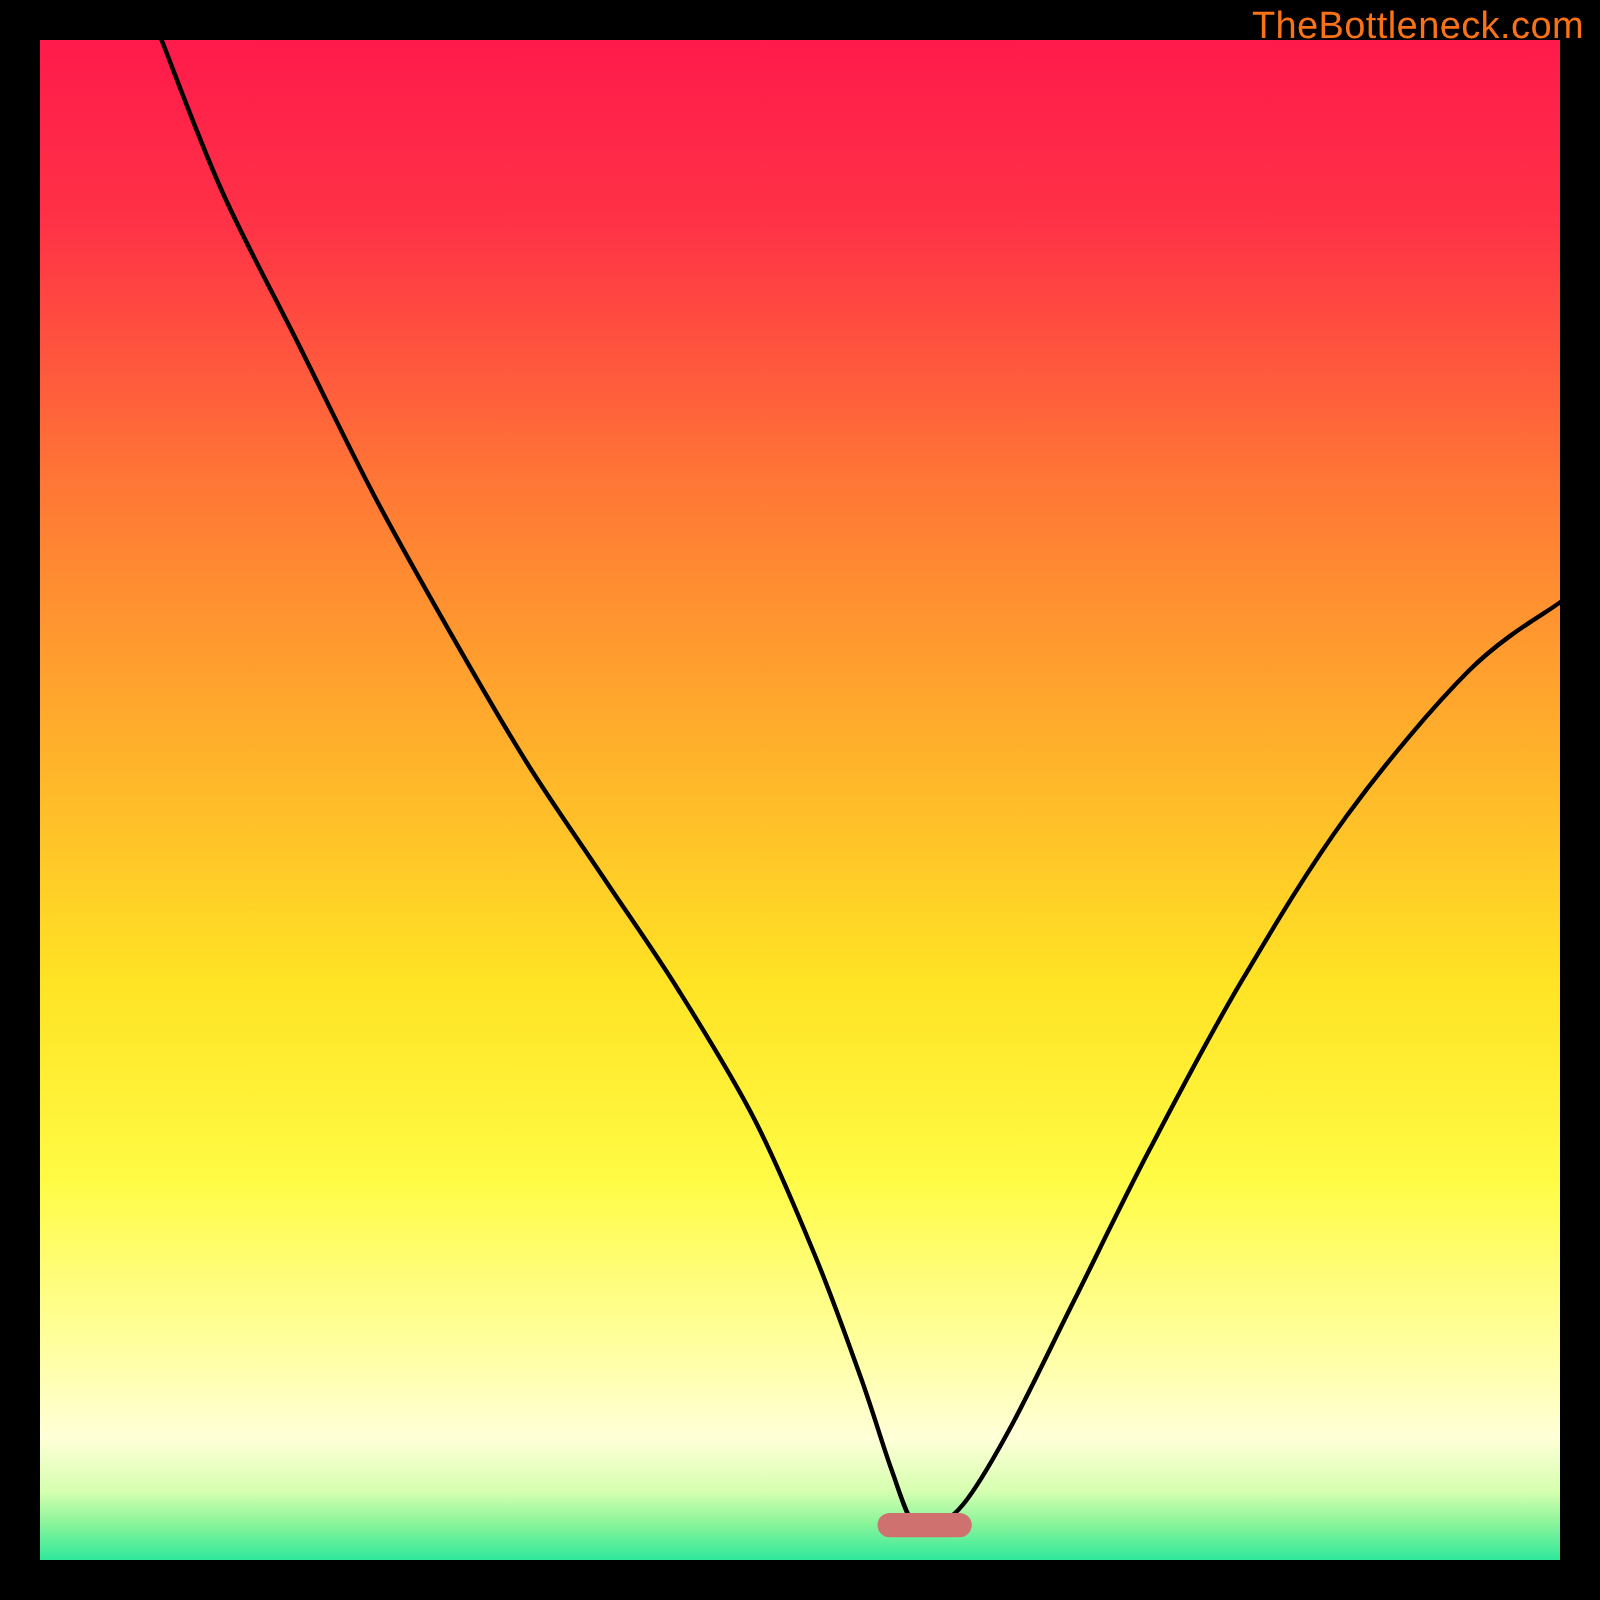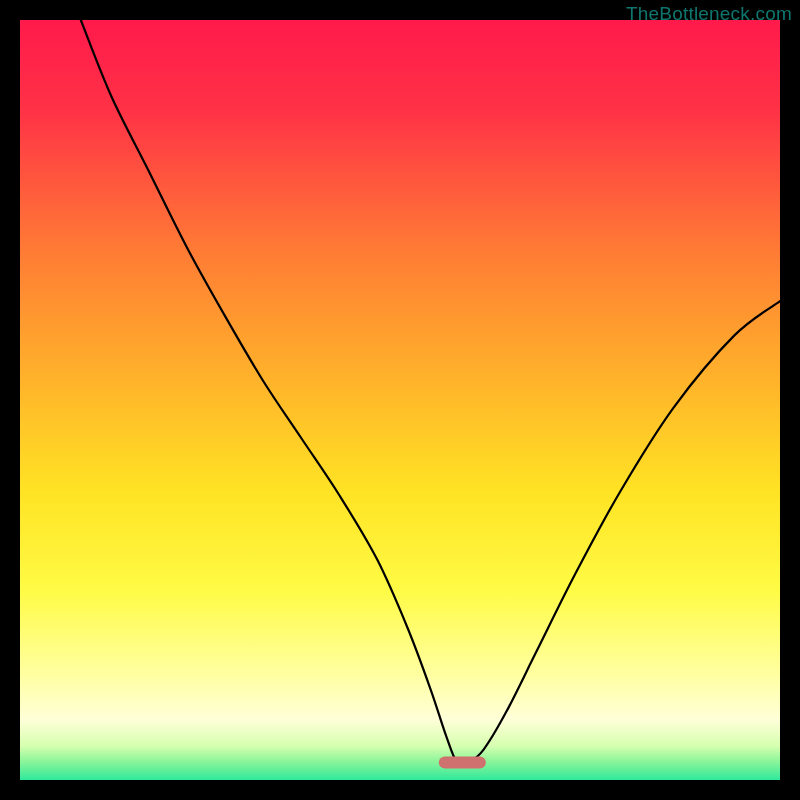--- a/index.html
+++ b/index.html
@@ -22,21 +22,21 @@
     left: 20px;
     top: 20px;
     width: 760px;
     height: 760px;
     overflow: hidden;
   }
   .attribution {
     position: absolute;
     top: 3px;
     right: 8px;
-    color: #0f766e;
+    color: #f97316;
     font-size: 19px;
     font-weight: 400;
     letter-spacing: 0.2px;
   }
   svg.curve {
     position: absolute;
     left: 0;
     top: 0;
     width: 100%;
     height: 100%;

